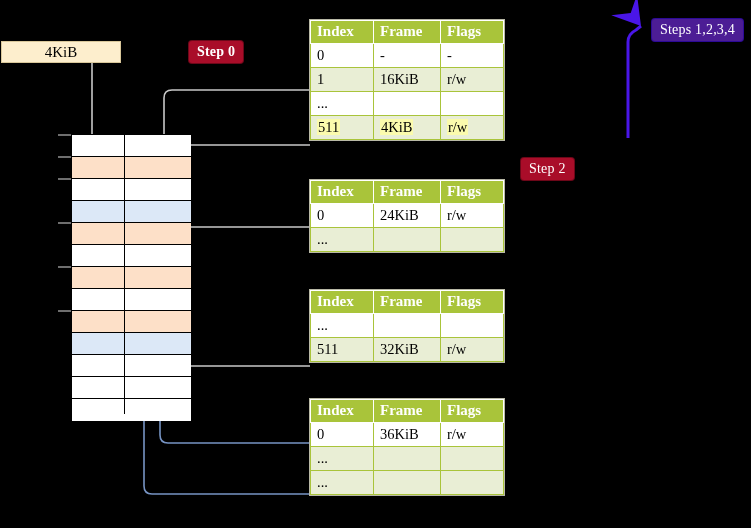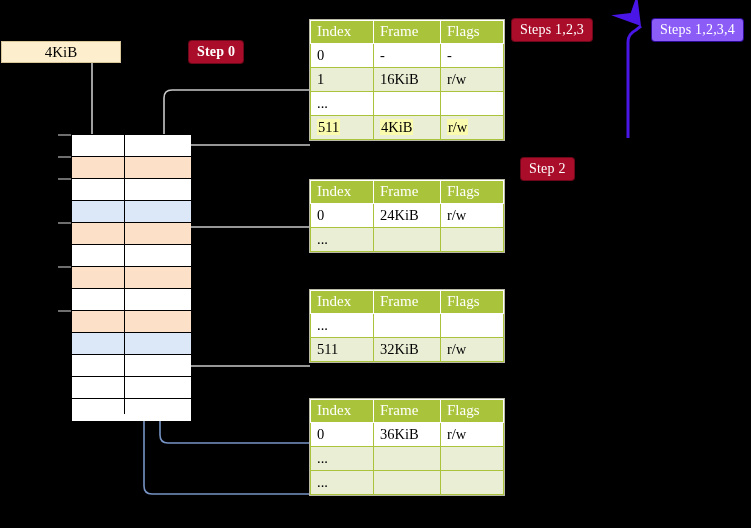--- a/index.html
+++ b/index.html
@@ -33,21 +33,21 @@
     padding: 2px 8px 3px 8px;
     border-radius: 3px;
     white-space: nowrap;
     letter-spacing: 0.2px;
   }
   .badge-red {
     background: #a90d29;
     box-shadow: 0 0 0 1px #6d0719;
   }
   .badge-blue {
-    background: #8b5cf6;
+    background: #4c1d95;
     box-shadow: 0 0 0 1px #2c0a96;
   }
 
   
   .kib-box {
     position: absolute;
     background: #fdeecd;
     border: 1px solid #d9c79a;
     font-size: 15px;
     text-align: center;
@@ -99,21 +99,21 @@
   .pt {
     position: absolute;
     border-collapse: collapse;
     background: #ffffff;
     font-size: 14.5px;
     box-shadow: 0 0 0 1px #b9b9a6;
   }
   .pt th {
     background: #a9c43a;
     color: #ffffff;
-    font-weight: normal;
+    font-weight: bold;
     text-align: left;
     padding: 2px 6px 3px 6px;
     border: 1px solid #ffffff;
     font-size: 15px;
   }
   .pt td {
     border: 1px solid #a9c43a;
     padding: 2px 6px 3px 6px;
     height: 18px;
     vertical-align: middle;
@@ -176,23 +176,20 @@
   </svg>
 
   <div class="kib-box" style="left:1px; top:41px; width:118px; height:20px;">
     <span>4KiB</span>
   </div>
 
   <div class="badge badge-red" style="left:189px; top:41px;font-weight:bold;">
     <span>Step 0</span>
   </div>
 
-  <div class="badge badge-red" style="left:512px; top:19px;">
-    <span>Steps 1,2,3</span>
-  </div>
 
   <div class="badge badge-blue" style="left:652px; top:19px;">
     <span>Steps 1,2,3,4</span>
   </div>
 
   <div class="badge badge-red" style="left:521px; top:158px;">
     <span>Step 2</span>
   </div>
 
   <div class="memcol" id="memcol">

